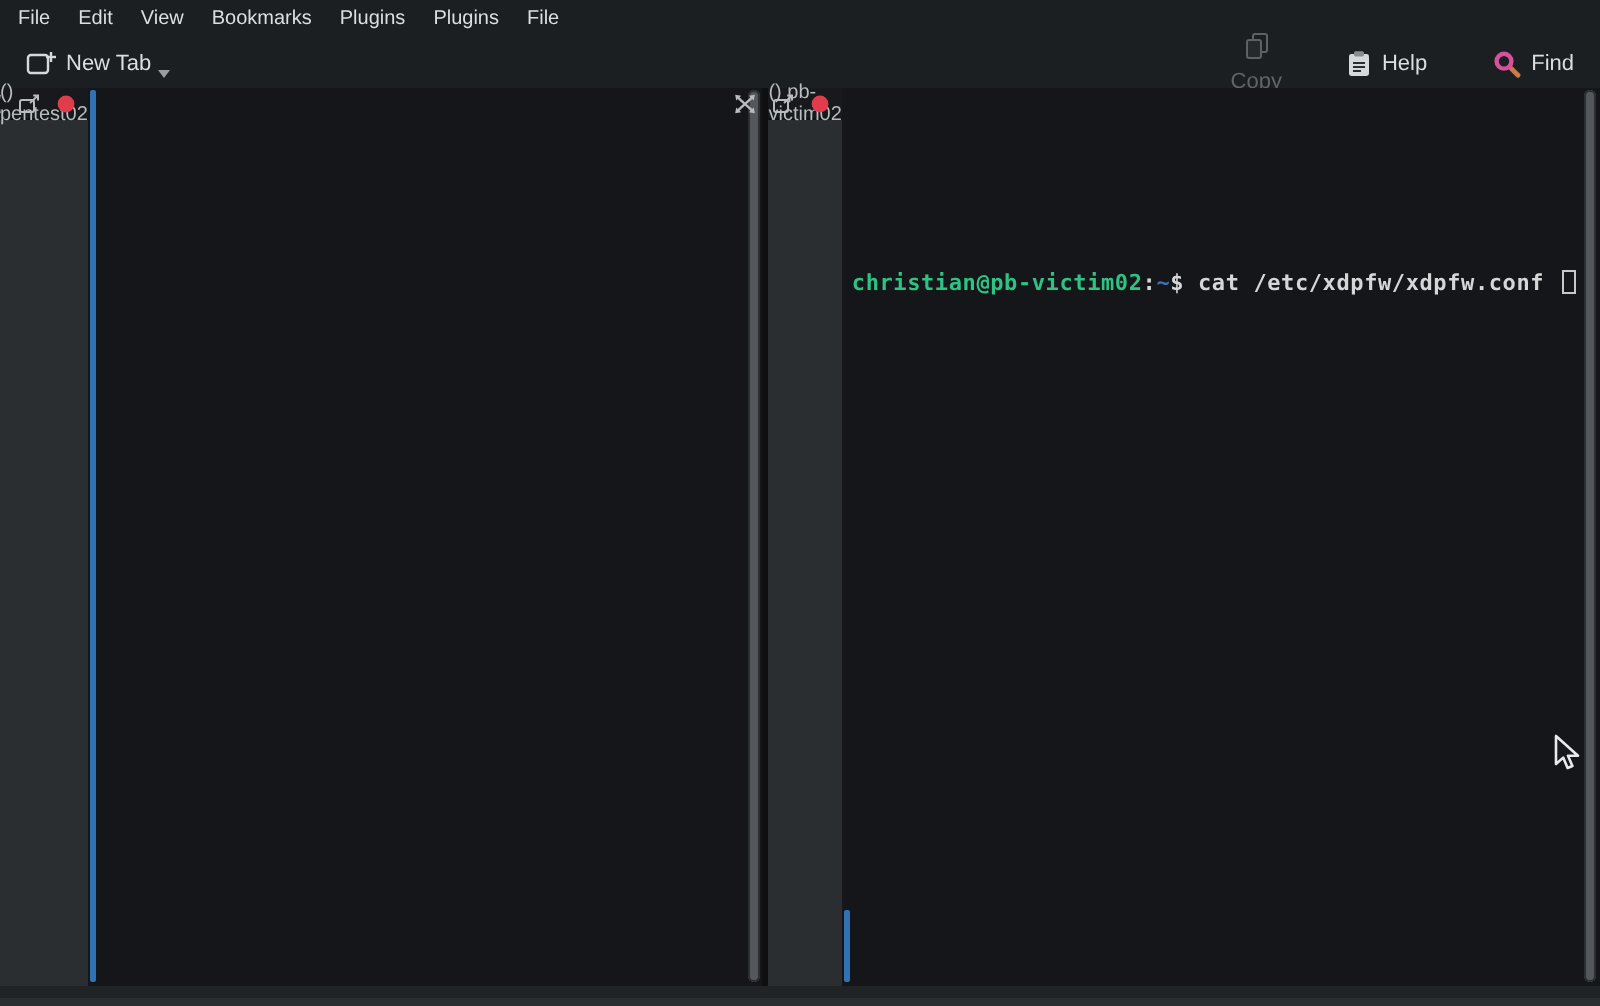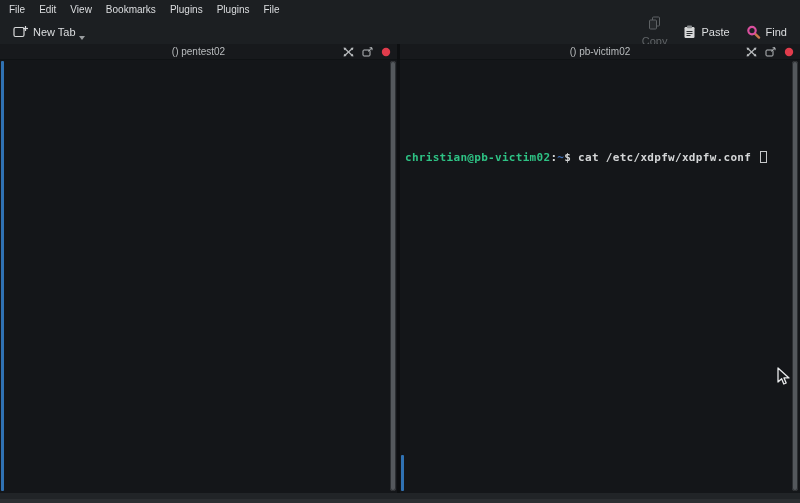--- a/index.html
+++ b/index.html
@@ -19,37 +19,37 @@
   }
   .menu-item {
     padding:0 7px; height:100%; display:flex; align-items:center;
     font-size:10px; color:var(--text,#dcdee0); cursor:default;
   }
 
   
   .toolbar {
     position:absolute; top:19px; left:0; right:0; height:25px;
     background:var(--chrome_bg,#1c1f22);
-    display:flex; align-items:center; padding:0 8px; gap:6px;
+    display:flex; align-items:center; padding:0 8px; gap:22px;
   }
   .tbtn {
     display:flex; align-items:center; gap:5px;
     padding:3px 5px; border:none; background:transparent;
     font-size:11px; color:var(--text,#dcdee0);
     font-family:"Liberation Sans", sans-serif;
     position:relative;
   }
   .tbtn.disabled { color:var(--disabled,#606467);flex-direction:column; }
   .tbtn .icon { display:flex; align-items:center; }
   .tbtn-caret { margin-left:-2px; transform:translateY(4px); }
   .toolbar-spacer { flex:1; }
 
   
   .panes { position:absolute; top:44px; left:0; width:800px; height:449px; display:flex; }
-  .pane { display:flex; flex-direction:column; }
+  .pane { display:flex; flex-direction:row; }
   .pane.left  { width:397px; }
   .pane.right { flex:1; }
   .pane-splitter { width:3px; background:var(--divider,#0d0f11); cursor:col-resize; }
 
   .pane-header {
     height:16px; flex:0 0 16px; position:relative;
     background:var(--header_bg,#17191c);
     border-bottom:1px solid #0f1214;
     display:flex; align-items:center; justify-content:center;
   }
@@ -60,21 +60,21 @@
   }
   .hicon { display:flex; align-items:center; cursor:pointer; }
 
   .terminal {
     flex:1; position:relative;
     background:var(--term_bg,#141619);
     font-family:"DejaVu Sans Mono","Liberation Mono",monospace;
     font-weight:bold; white-space:pre; cursor:text;
   }
   .term-content-left  { padding:5px 0 0 7px; font-size:8px;  line-height:13px; letter-spacing:-0.2px; }
-  .term-content-right { padding:3px 0 0 5px; font-size:11px; line-height:15px; letter-spacing:0.3px; }
+  .term-content-right { padding:3px 12px 0 5px; font-size:11px; line-height:15px; letter-spacing:0.3px; }
 
   
   .kframe { color:var(--kali_green,#2aa84a); }
   .kuser  { color:var(--kali_blue,#2d7bd9); }
   .kpath  { color:var(--cmd_text,#d4d6d7); }
   .kdollar{ color:var(--kali_blue,#2d7bd9); }
   .ugreen { color:var(--ubuntu_green,#2ec284); }
   .ulight { color:var(--cmd_text,#d4d6d7); }
   .upath  { color:var(--path_blue,#3f6fb5); }
 
@@ -159,21 +159,21 @@
   <button class="tbtn">
     <span class="icon">
       <svg width="13" height="14" viewBox="0 0 13 14">
         <rect x="1.5" y="2" width="10" height="11" rx="1.2" fill="#d7d8d9"></rect>
         <rect x="4" y="0.6" width="5" height="2.6" rx="0.8" fill="#8a8d8f"></rect>
         <line x1="3.5" y1="6.5" x2="9.5" y2="6.5" stroke="#2a2d30" stroke-width="1"></line>
         <line x1="3.5" y1="8.5" x2="9.5" y2="8.5" stroke="#2a2d30" stroke-width="1"></line>
         <line x1="3.5" y1="10.5" x2="7.5" y2="10.5" stroke="#2a2d30" stroke-width="1"></line>
       </svg>
     </span>
-    <span>Paste</span>
+    <span>Help</span>
   </button>
 
   <button class="tbtn">
     <span class="icon">
       <svg width="15" height="14" viewBox="0 0 15 14">
         <line x1="9.2" y1="8.8" x2="13" y2="12.6" stroke="#c9794a" stroke-width="2.4" stroke-linecap="round"></line>
         <circle cx="6" cy="5.6" r="3.7" fill="none" stroke="#d94f9e" stroke-width="2.2"></circle>
       </svg>
     </span>
     <span>Find</span>

